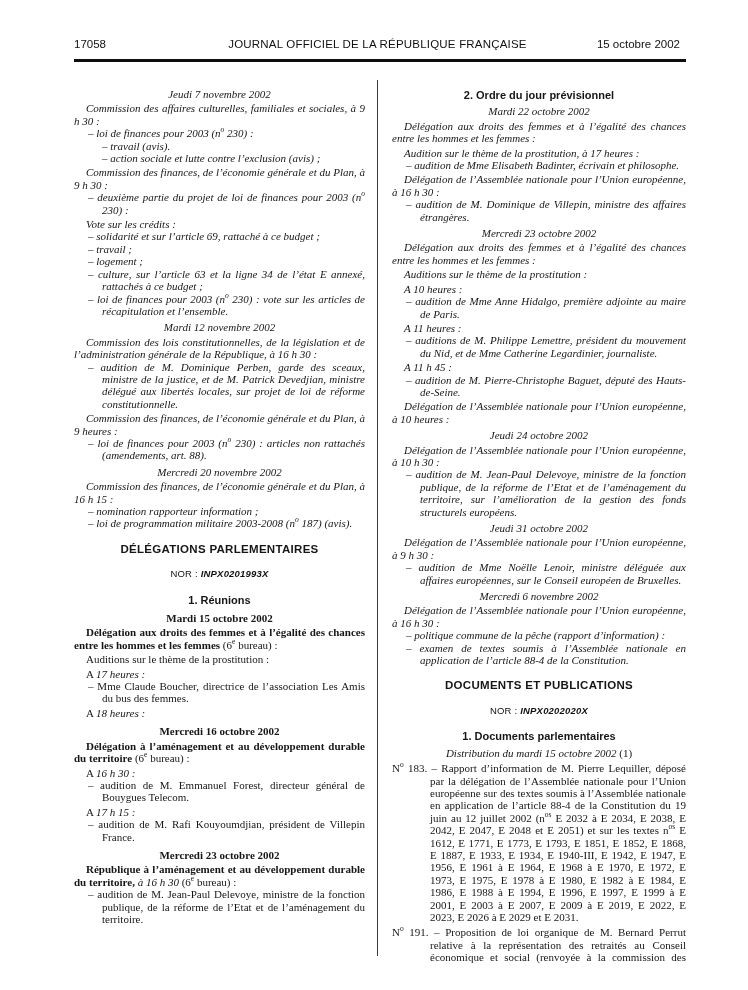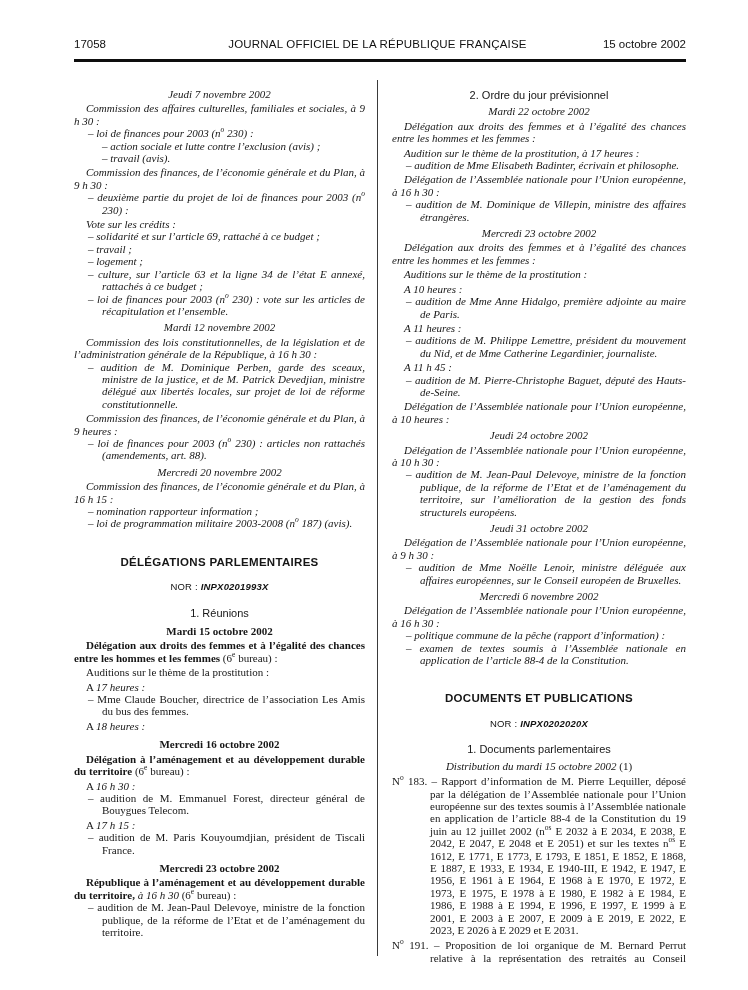--- a/index.html
+++ b/index.html
@@ -10,49 +10,49 @@
   }
   .page{position:relative;width:704px;height:990px;background:#ffffff;overflow:hidden;}
 
   
   .header{
     position:absolute;top:38px;left:74px;width:612px;height:16px;
     font-family:"Liberation Sans", sans-serif;font-size:11.5px;color:#111;
   }
   .header .pageno{position:absolute;left:0;top:0;}
   .header .jtitle{position:absolute;left:0;right:5px;top:0;text-align:center;letter-spacing:.2px;}
-  .header .hdate{position:absolute;right:0;top:0;text-align:center;}
+  .header .hdate{position:absolute;right:6px;top:0;text-align:center;}
   .header-rule{position:absolute;top:59px;left:74px;width:612px;height:3px;background:#0e0e0e;}
 
   
   .divider{position:absolute;top:80px;left:377px;width:1px;height:876px;background:#3a3a3a;}
   .col{
     position:absolute;top:84px;width:291px;height:880px;overflow:hidden;
     font-size:11px;line-height:12.4px;text-align:justify;color:#161616;
   }
   .col-left{left:74px;}
   .col-right{left:392px;width:294px;}
 
   
   .date{text-align:center;text-indent:0;margin:4px 0 2px;}
   .date.c-b{margin:6px 0 2px;}
   .para{text-indent:12px;margin:2px 0 0;}
   .time{text-indent:12px;margin:2px 0 0;}
   .item1{padding-left:28px;text-indent:-14px;margin:0;}
   .item2{padding-left:42px;text-indent:-14px;margin:0;}
   .heading{
     font-family:"Liberation Sans", sans-serif;font-weight:700;font-size:11.5px;
-    text-align:center;text-indent:0;margin:26px 0 0;letter-spacing:.3px;
+    text-align:center;text-indent:0;margin:13px 0 0;letter-spacing:.3px;
   }
   .nor{
     font-family:"Liberation Sans", sans-serif;font-size:9.5px;
     text-align:center;text-indent:0;margin:13px 0 0;letter-spacing:.2px;color:#111;
   }
   .sub{
-    font-family:"Liberation Sans", sans-serif;font-weight:400;font-size:11px;
+    font-family:"Liberation Sans", sans-serif;font-weight:700;font-size:11px;
     text-align:center;text-indent:0;margin:13px 0 4px;
   }
   .col > div:first-child.sub{margin-top:5px;}
   .doc{padding-left:38px;text-indent:-38px;margin:3px 0 0;}
 
   
   .c-i{font-style:italic;}
   .c-b{font-weight:700;}
   .c-n{font-style:normal;font-weight:400;}
   .s-n{font-style:normal;font-weight:400;}
@@ -69,22 +69,22 @@
     <span class="pageno">17058</span>
     <span class="jtitle">JOURNAL OFFICIEL DE LA RÉPUBLIQUE FRANÇAISE</span>
     <span class="hdate">15 octobre 2002</span>
   </div>
   <div class="header-rule"></div>
 
   <div class="col col-left" id="col-left">
       <div class="date c-i">Jeudi 7 novembre 2002</div>
       <div class="para c-i">Commission des affaires culturelles, familiales et sociales, à 9 h 30 :</div>
       <div class="item1 c-i">– loi de finances pour 2003 (n<sup>o</sup> 230) :</div>
+      <div class="item2 c-i">– travail (avis).</div>
       <div class="item2 c-i">– action sociale et lutte contre l’exclusion (avis) ;</div>
-      <div class="item2 c-i">– travail (avis).</div>
       <div class="para c-i">Commission des finances, de l’économie générale et du Plan, à 9 h 30 :</div>
       <div class="item1 c-i">– deuxième partie du projet de loi de finances pour 2003 (n<sup>o</sup> 230) :</div>
       <div class="para c-i">Vote sur les crédits :</div>
       <div class="item1 c-i">– solidarité et sur l’article 69, rattaché à ce budget ;</div>
       <div class="item1 c-i">– travail ;</div>
       <div class="item1 c-i">– logement ;</div>
       <div class="item1 c-i">– culture, sur l’article 63 et la ligne 34 de l’état E annexé, rattachés à ce budget ;</div>
       <div class="item1 c-i">– loi de finances pour 2003 (n<sup>o</sup> 230) : vote sur les articles de récapitulation et l’ensemble.</div>
       <div class="date c-i">Mardi 12 novembre 2002</div>
       <div class="para c-i">Commission des lois constitutionnelles, de la législation et de l’administration générale de la République, à 16 h 30 :</div>
@@ -102,21 +102,21 @@
       <div class="para"><span class="s-b">Délégation aux droits des femmes et à l’égalité des chances entre les hommes et les femmes </span><span class="s-n">(6<sup>e</sup> bureau) :</span></div>
       <div class="para c-n">Auditions sur le thème de la prostitution :</div>
       <div class="time"><span class="s-n">A </span><span class="s-i">17 heures :</span></div>
       <div class="item1 c-n">– Mme Claude Boucher, directrice de l’association Les Amis du bus des femmes.</div>
       <div class="time"><span class="s-n">A </span><span class="s-i">18 heures :</span></div>
       <div class="date c-b">Mercredi 16 octobre 2002</div>
       <div class="para"><span class="s-b">Délégation à l’aménagement et au développement durable du territoire </span><span class="s-n">(6<sup>e</sup> bureau) :</span></div>
       <div class="time"><span class="s-n">A </span><span class="s-i">16 h 30 :</span></div>
       <div class="item1 c-n">– audition de M. Emmanuel Forest, directeur général de Bouygues Telecom.</div>
       <div class="time"><span class="s-n">A </span><span class="s-i">17 h 15 :</span></div>
-      <div class="item1 c-n">– audition de M. Paris Kouyoumdjian, président de Tiscali France.</div>
+      <div class="item1 c-n">– audition de M. Rafi Kouyoumdjian, président de Villepin France.</div>
       <div class="date c-b">Mercredi 23 octobre 2002</div>
       <div class="para"><span class="s-b">République à l’aménagement et au développement durable du territoire, </span><span class="s-i">à 16 h 30 </span><span class="s-n">(6<sup>e</sup> bureau) :</span></div>
       <div class="item1 c-n">– audition de M. Jean-Paul Delevoye, ministre de la fonction publique, de la réforme de l’Etat et de l’aménagement du territoire.</div>
     </div>
   <div class="col col-right" id="col-right">
       <div class="sub">2. Ordre du jour prévisionnel</div>
       <div class="date c-i">Mardi 22 octobre 2002</div>
       <div class="para c-i">Délégation aux droits des femmes et à l’égalité des chances entre les hommes et les femmes :</div>
       <div class="para c-i">Audition sur le thème de la prostitution, à 17 heures :</div>
       <div class="item1 c-i">– audition de Mme Elisabeth Badinter, écrivain et philosophe.</div>

